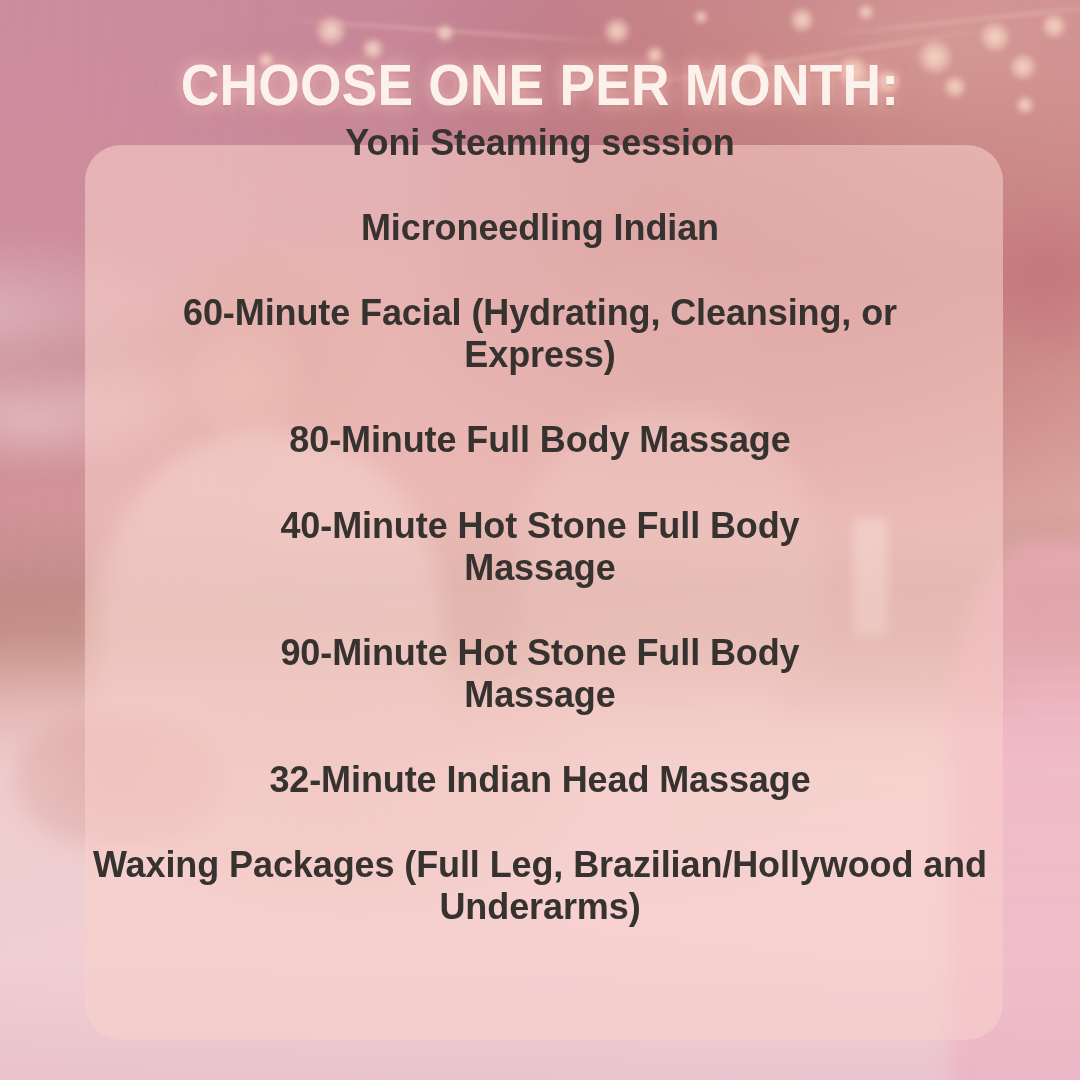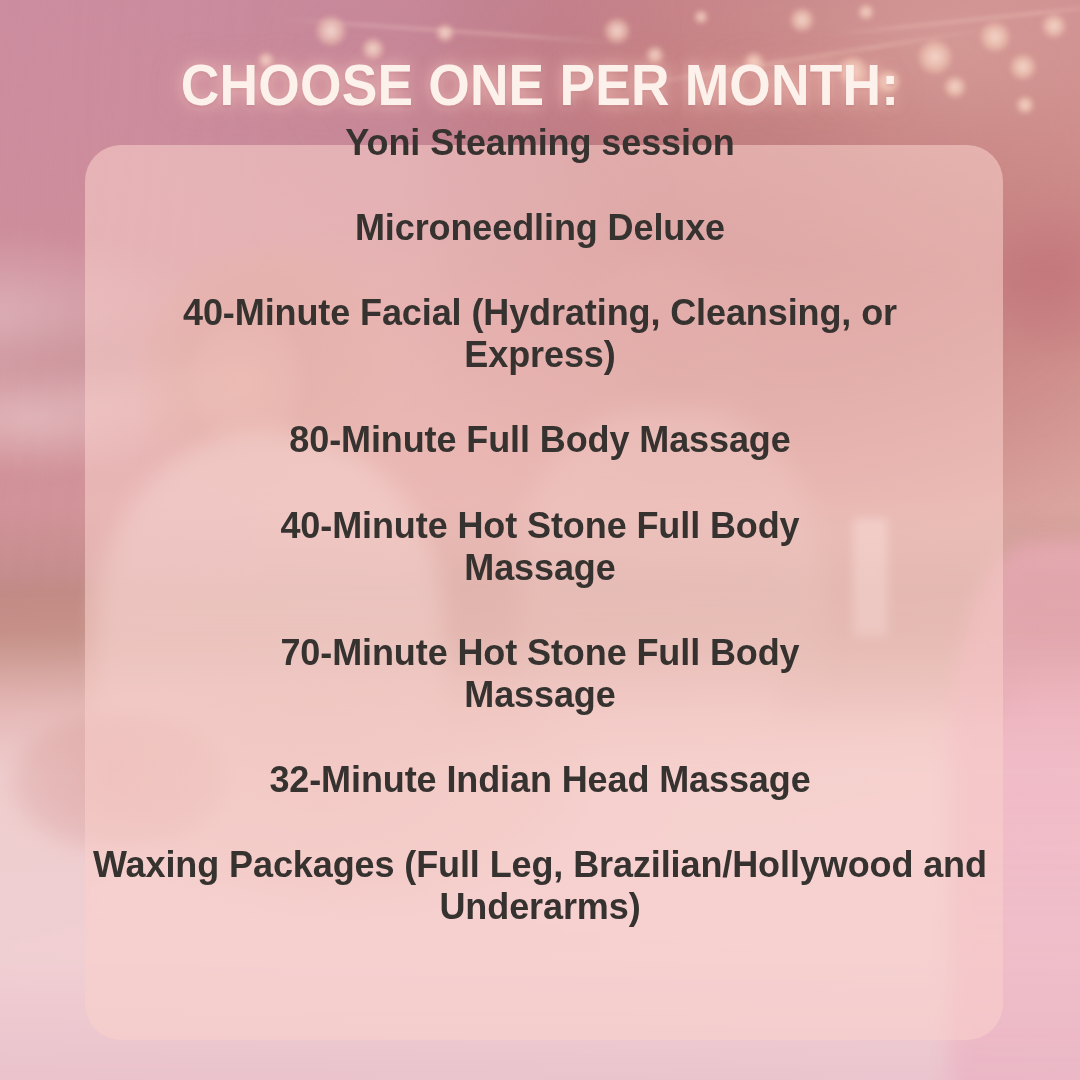--- a/index.html
+++ b/index.html
@@ -372,22 +372,22 @@
     <div class="glow-wash"></div>
     <div class="bg-tint"></div>
   </div>
 
   <div class="title">CHOOSE ONE PER MONTH:</div>
 
   <div class="card"></div>
 
   <div class="list">
     <div class="service-item">Yoni Steaming session</div>
-    <div class="service-item">Microneedling Deluxe</div>
-    <div class="service-item">40-Minute Facial (Hydrating, Cleansing, or Express)</div>
+    <div class="service-item">Microneedling Indian</div>
+    <div class="service-item">60-Minute Facial (Hydrating, Cleansing, or Express)</div>
     <div class="service-item">80-Minute Full Body Massage</div>
     <div class="service-item" style="width:640px;">40-Minute Hot Stone Full Body Massage</div>
-    <div class="service-item" style="width:640px;">70-Minute Hot Stone Full Body Massage</div>
+    <div class="service-item" style="width:640px;">90-Minute Hot Stone Full Body Massage</div>
     <div class="service-item">32-Minute Indian Head Massage</div>
     <div class="service-item wide">Waxing Packages (Full Leg, Brazilian/Hollywood and Underarms)</div>
   </div>
 
 </div>
 
 </body></html>

